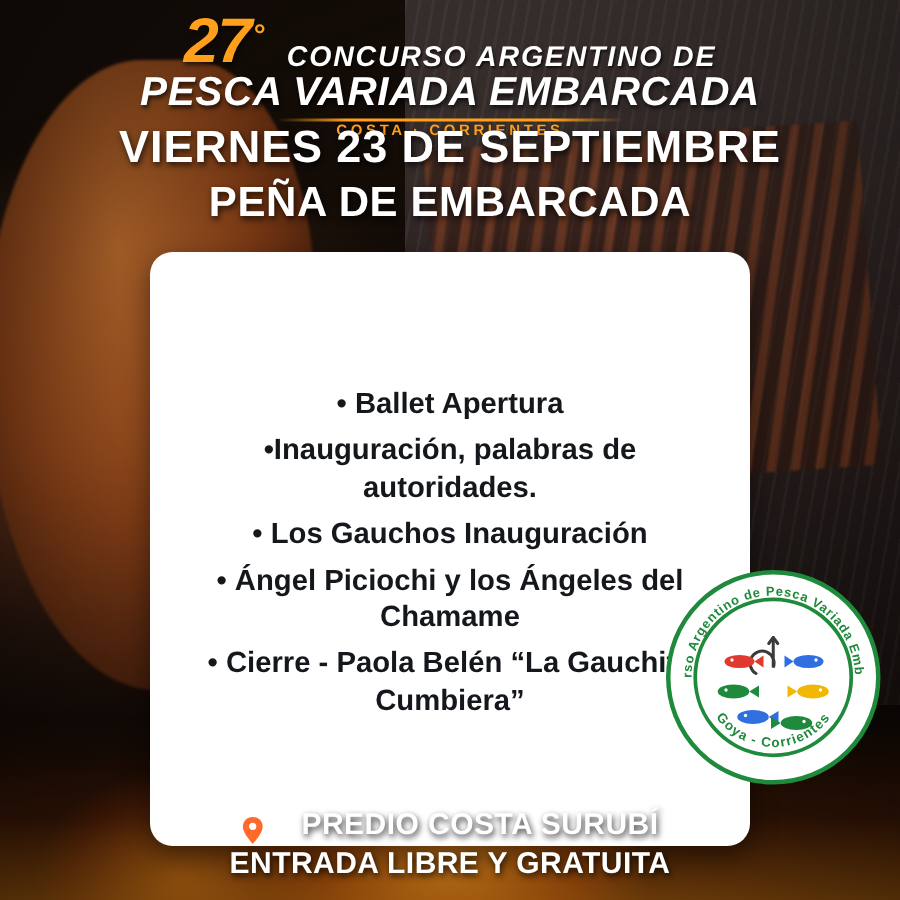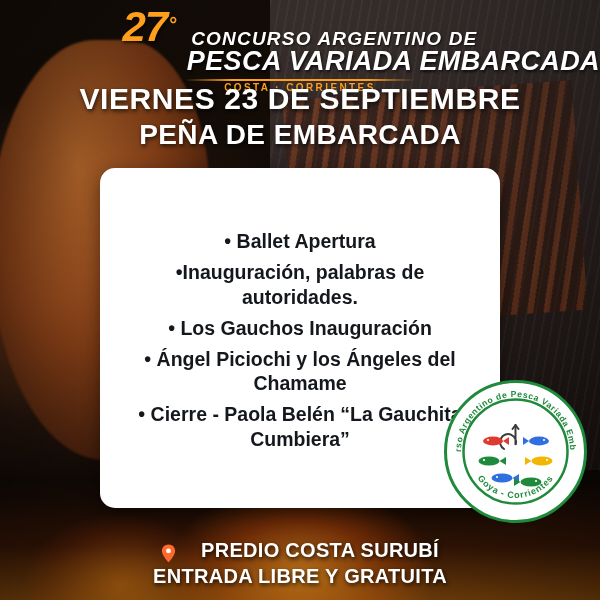--- a/index.html
+++ b/index.html
@@ -110,21 +110,20 @@
     text-shadow: 1px 1px 2px rgba(0,0,0,0.7);
   }
   .logo-line2 {
     margin-top: -2px;
     font-size: 27px;
     font-weight: bold;
     font-style: italic;
     letter-spacing: 0.4px;
     color: #ffffff;
     text-shadow: 1px 2px 3px rgba(0,0,0,0.7);
-    text-align: right;
   }
   .logo-line3 {
     margin-top: 1px;
     font-size: 10px;
     font-weight: bold;
     letter-spacing: 2.4px;
     color: #ff9f1c;
   }
   .logo-rule {
     width: 230px;
@@ -154,21 +153,21 @@
     letter-spacing: 0.4px;
     text-shadow: 1px 2px 4px rgba(0,0,0,0.75);
   }
 
   
   .card {
     position: absolute;
     top: 168px;
     left: 100px;
     width: 400px;
-    height: 340px;
+    height: 396px;
     background: #ffffff;
     border-radius: 15px;
     box-shadow: 0 6px 18px rgba(0,0,0,0.45);
     padding: 14px 20px 10px;
     box-sizing: border-box;
     display: flex;
     flex-direction: column;
     justify-content: center;
   }
   .card-list {

